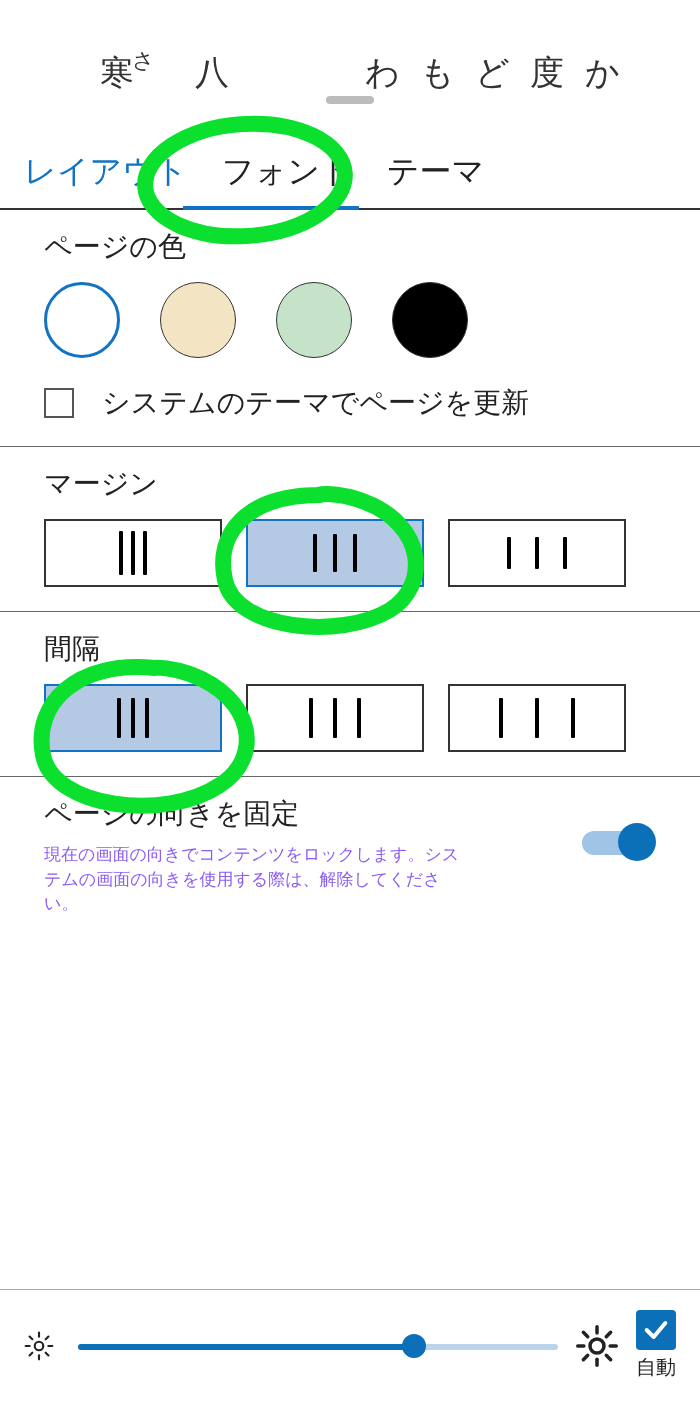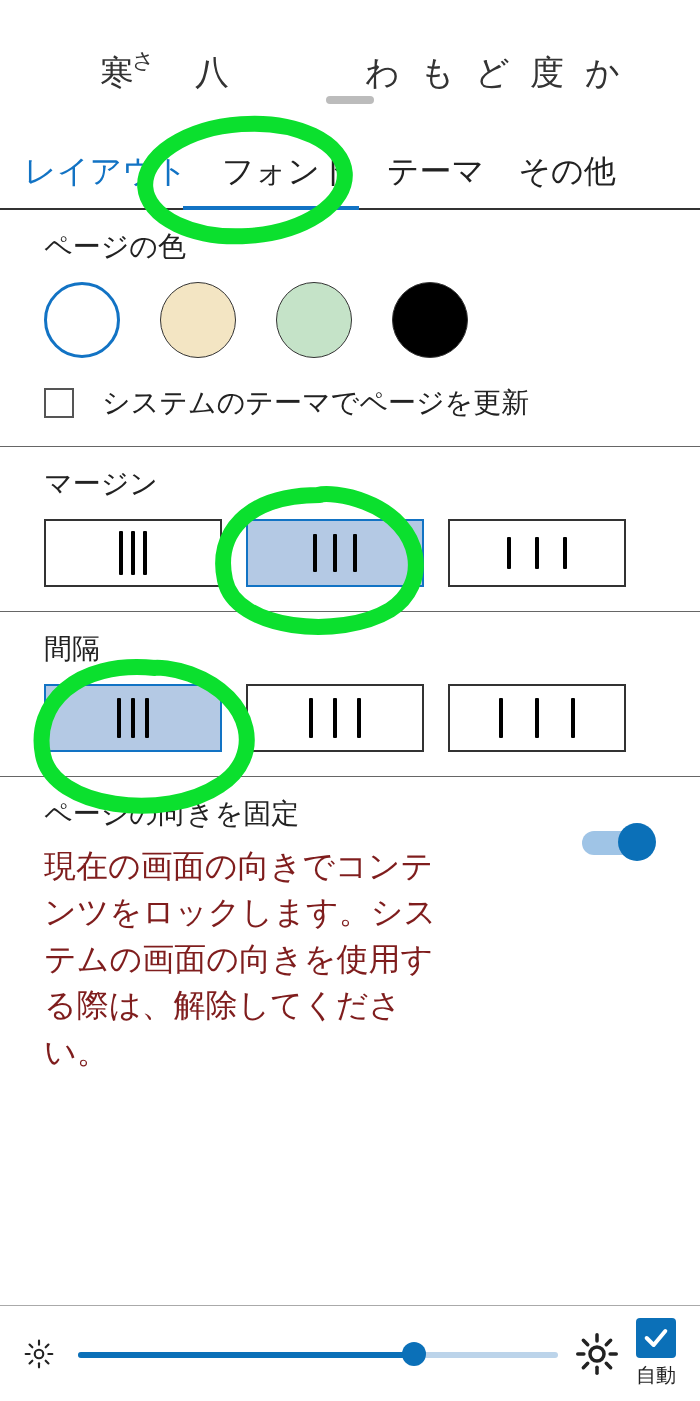--- a/index.html
+++ b/index.html
@@ -39,27 +39,27 @@
   
   .optrow { display: flex; gap: 24px; margin-top: 10px; position: relative; }
   .opt { flex: 0 0 178px; height: 68px; border: 2px solid #333; display: flex; align-items: center; justify-content: center; gap: 0; }
   .opt.selected { background: #b4c9e4; border-color: #1273c4; }
   .bars { display: flex; align-items: center; }
   .bars span { display: block; width: 4px; background: #000; border-radius: 1px; }
 
   
   .lockrow { display: flex; align-items: flex-start; justify-content: space-between; gap: 20px; }
   .lock-title { font-size: 28px; margin-bottom: 10px; }
-  .lock-desc { font-size: 32px; color: #7f1d1d; max-width: 420px; line-height: 1.45; }
+  .lock-desc { font-size: 17px; color: #8b5cf6; max-width: 420px; line-height: 1.45; }
   .toggle { position: relative; width: 74px; height: 40px; margin-top: 28px; }
   .toggle .track { position: absolute; left: 0; top: 8px; width: 60px; height: 24px; border-radius: 12px; background: #9fc4e6; }
   .toggle .knob { position: absolute; right: 0; top: 0; width: 38px; height: 38px; border-radius: 50%; background: #0b70b8; }
 
   
-  .bottombar { position: absolute; left: 0; right: 0; bottom: 0; border-top: 1.5px solid #aaa; height: 96px; display: flex; align-items: center; padding: 0 24px 0 18px; gap: 18px; }
+  .bottombar { position: absolute; left: 0; right: 0; bottom: 0; border-top: 1.5px solid #aaa; height: 112px; display: flex; align-items: center; padding: 0 24px 0 18px; gap: 18px; }
   .bright-icon { width: 42px; height: 42px; flex: 0 0 auto; display: flex; align-items: center; justify-content: center; }
   .slider { flex: 1 1 auto; position: relative; height: 40px; }
   .slider .rail { position: absolute; top: 18px; left: 0; right: 0; height: 6px; background: #bcd4ea; border-radius: 3px; }
   .slider .fill { position: absolute; top: 18px; left: 0; height: 6px; background: #0b70b8; border-radius: 3px; }
   .slider .thumb { position: absolute; top: 8px; width: 24px; height: 24px; border-radius: 50%; background: #0b70b8; transform: translateX(-12px); }
   .auto-col { display: flex; flex-direction: column; align-items: center; gap: 4px; }
   .auto-check { width: 40px; height: 40px; background: #0b70b8; display: flex; align-items: center; justify-content: center; border-radius: 4px; }
   .auto-label { font-size: 20px; }
 
   
@@ -79,21 +79,20 @@
   <span class="tt6">度</span>
   <span class="tt7">か</span>
 </div>
 
 <div class="drag-handle"></div>
 
 <div class="tabs" style="position:relative;">
   <div class="tab active" id="tab-layout">レイアウト</div>
   <div class="tab">フォント</div>
   <div class="tab">テーマ</div>
-  <div class="tab">その他</div>
   <div class="tab-underline" id="tab-underline" style="left: 183px; width: 176px;"></div>
 </div>
 
 <div class="section">
   <div class="section-label">ページの色</div>
   <div class="swatches">
     <div class="swatch selected" style="background:#ffffff"></div>
     <div class="swatch" style="background:#f3e5c3"></div>
     <div class="swatch" style="background:#c5e3c8"></div>
     <div class="swatch" style="background:#000000"></div>

